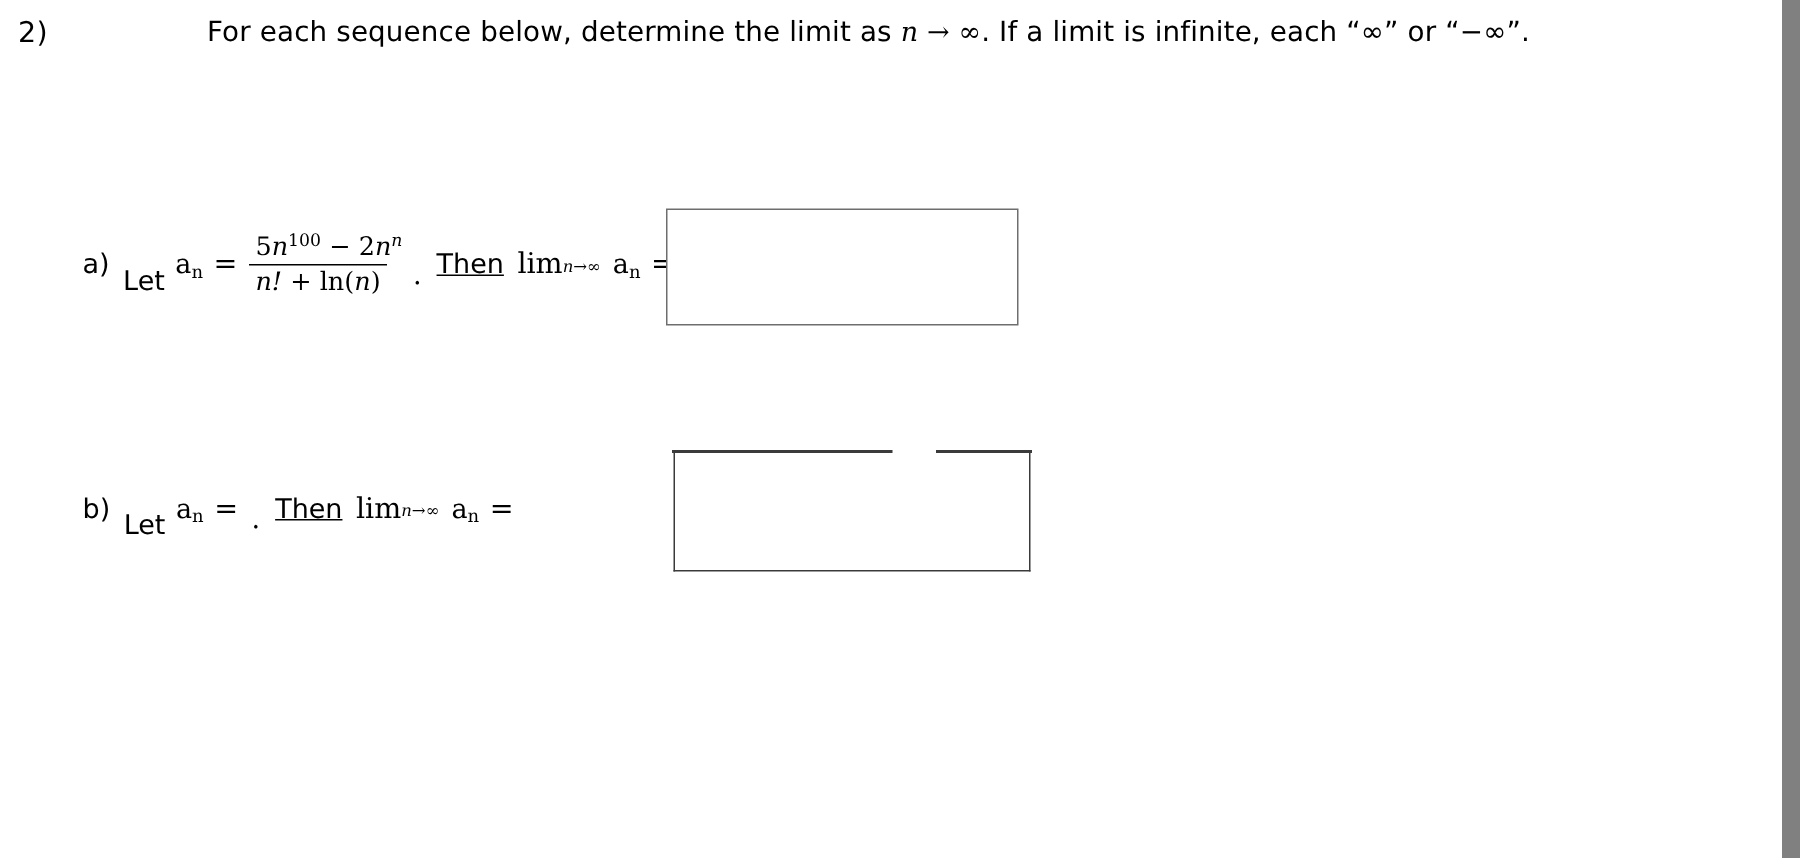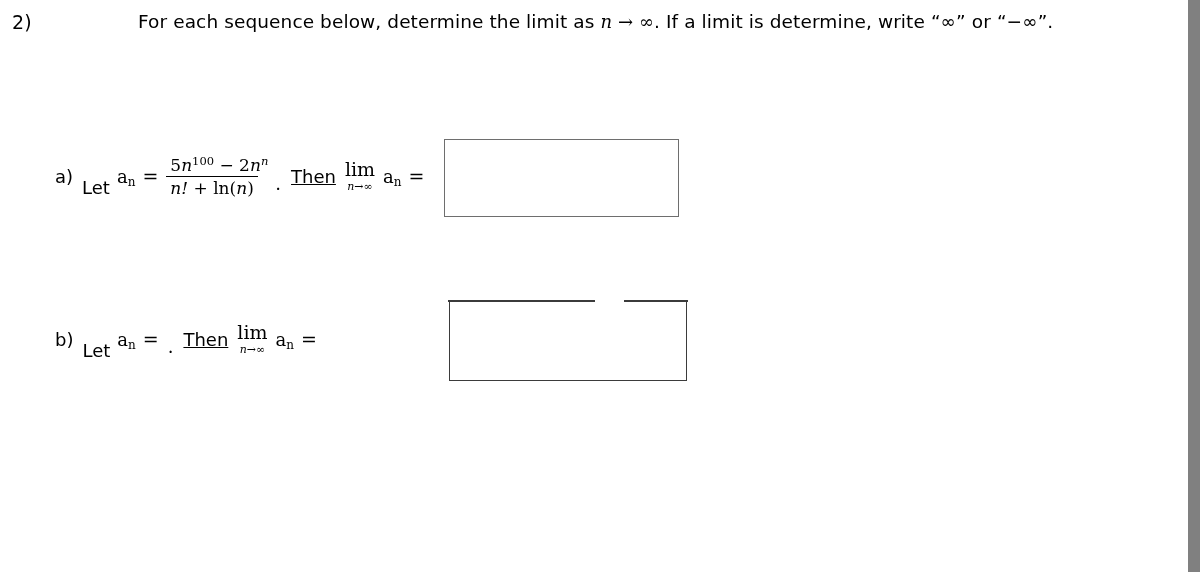--- a/index.html
+++ b/index.html
@@ -148,21 +148,21 @@
   }
 
   
   .then-word {
     font-size: 18px;
     margin: 0 9px 0 10px;
     text-decoration: underline;
   }
   .limit {
     display: inline-flex;
-    flex-direction: column;
+    flex-direction: row;
     align-items: center;
     font-family: "DejaVu Serif", serif;
     line-height: 1;
     margin-right: 8px;
   }
   .limit .lim-op {
     font-size: 19px;
     font-style: normal;
   }
   .limit .lim-sub {
@@ -207,21 +207,21 @@
   .btop-right { right: -1.6px; width: 64px; }
 </style>
 </head>
 <body>
 
 <div class="page">
 
   <div class="q-number">2)</div>
 
   <div class="prompt">
-    <span>For each sequence below, determine the limit as </span><span class="mathvar">n</span><span class="mathsym"> → </span><span class="inf">∞</span><span>. If a limit is determine, write “∞” or “−∞”.</span>
+    <span>For each sequence below, determine the limit as </span><span class="mathvar">n</span><span class="mathsym"> → </span><span class="inf">∞</span><span>. If a limit is infinite, each “∞” or “−∞”.</span>
   </div>
 
   <div class="problem" id="problem-a">
     <span class="plabel">a)</span>
     <span class="let-word">Let</span>
     <span class="an"><span>a</span><span class="sub">n</span></span>
     <span class="eq">=</span>
 
     <span class="frac">
       <span class="num"><span class="rom">5</span><span class="ital">n</span><span class="sup rom">100</span><span class="rom"> − </span><span class="rom">2</span><span class="ital">n</span><span class="sup ital">n</span></span>

